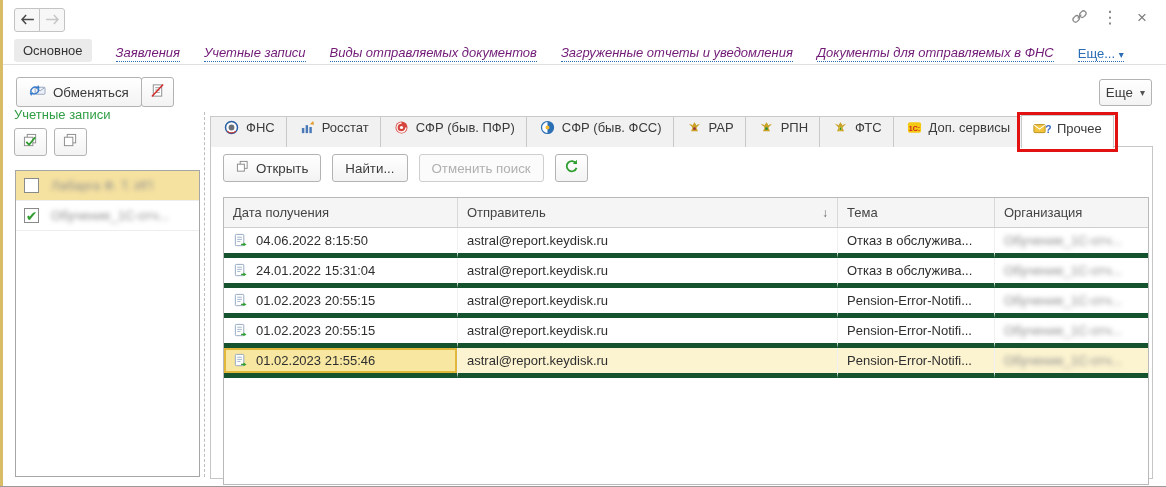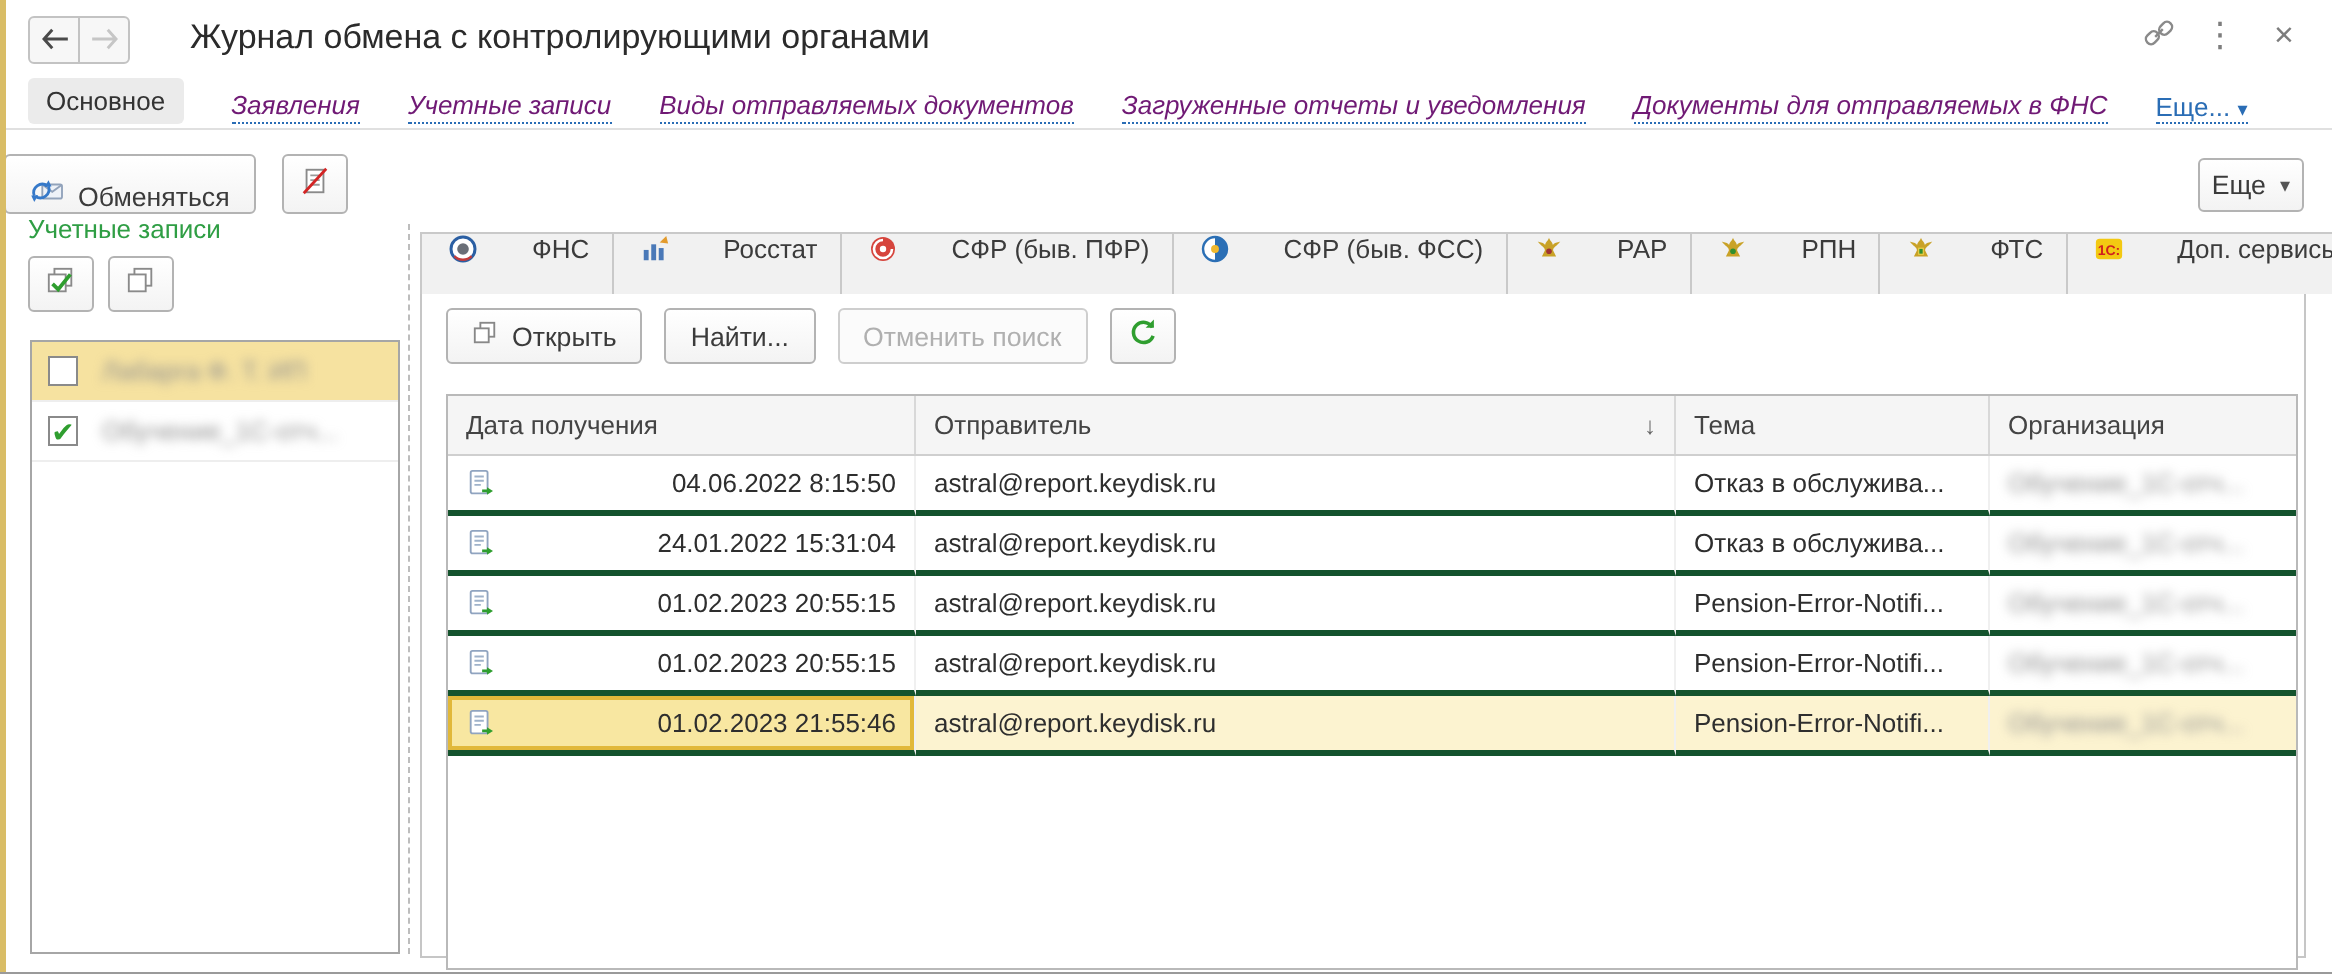--- a/index.html
+++ b/index.html
@@ -22,59 +22,59 @@
   .navrow { position:absolute; left:14px; top:39px; right:14px; display:flex; align-items:flex-end; gap:24px; white-space:nowrap; }
   .nav-active { background:#ebebeb; border-radius:3px; padding:4px 9px; color:#333; }
   .nav-link { color:#701a75; text-decoration:none; border-bottom:1px dotted #2a6db5; padding-bottom:1px; cursor:pointer;font-style:italic; }
   .nav-more { color:#2a6db5; cursor:pointer; border-bottom:1px dotted #2a6db5; }
   .nav-more .arr { font-size:10px; }
   .hsep { position:absolute; left:0; right:0; top:64px; border-top:1px solid #e0e0e0; }
 
   
   .btn { display:inline-flex; align-items:center; gap:7px; background:linear-gradient(#fff,#f3f3f3); border:1px solid #b3b3b3; border-radius:3px; padding:0 12px; height:30px; cursor:pointer; color:#3b3b3b; }
   .btn.icon-only { padding:0 8px; }
-  .exchange-btn { position:absolute; left:2px; top:77px;align-items:flex-end; }
+  .exchange-btn { position:absolute; left:16px; top:77px; }
   .noreport-btn { position:absolute; left:141px; top:77px; height:30px; }
   .more-btn { position:absolute; right:14px; top:79px; height:27px; padding:0 6px; }
   .more-btn .arr { font-size:10px; color:#555; }
 
   
   .accounts-title { position:absolute; left:14px; top:107px; color:#2f9e44; }
   .acct-toolbar { position:absolute; left:14px; top:128px; display:flex; gap:7px; }
   .acct-toolbar .btn { height:28px; padding:0 7px; }
   .accounts-list { position:absolute; left:15px; top:170px; width:185px; height:307px; border:1px solid #a6a6a6; background:#fff; overflow:hidden; }
   .acct-row { display:flex; align-items:center; gap:12px; height:30px; padding:0 8px; border-bottom:1px solid #eee; cursor:pointer; }
   .acct-row.current { background:#f6e2a0; }
   .cb { width:15px; height:15px; border:1px solid #8a8a8a; background:#fff; display:inline-flex; align-items:center; justify-content:center; font-size:14px; color:#2f9e2f; line-height:1; cursor:pointer; flex:0 0 auto; }
   .blurred { filter:blur(2.6px); color:#8f8f8f; }
 
   .splitter { position:absolute; left:204px; top:112px; height:365px; border-left:1px dashed #bdbdbd; cursor:col-resize; }
 
   
   .tabs { position:absolute; left:210px; top:114px; height:33px; display:flex; align-items:flex-end; z-index:2; }
-  .tab { display:flex; align-items:flex-start; gap:25px; height:31px; padding:0 11px; background:#f1f1f1; border:1px solid #c9c9c9; border-bottom:none; margin-left:-1px; cursor:pointer; color:#3b3b3b; white-space:nowrap; position:relative; }
+  .tab { display:flex; align-items:flex-end; gap:5px; height:31px; padding:12px 11px; background:#f1f1f1; border:1px solid #c9c9c9; border-bottom:none; margin-left:-1px; cursor:pointer; color:#3b3b3b; white-space:nowrap; position:relative; }
   .tab:first-child { margin-left:0; }
   .tab.active { background:#fff; height:33px; margin-bottom:-1px; z-index:3; }
   .tab .ticon { display:inline-flex; width:19px; justify-content:center; }
   .hl-box { position:absolute; left:-5px; right:-5px; top:-4px; bottom:-4px; border:3px solid #e31212; pointer-events:none; z-index:6; }
 
   
   .panel-body { position:absolute; left:210px; top:146px; width:943px; height:333px; border:1px solid #c6c6c6; background:#fff; z-index:1; }
   .panel-toolbar { position:absolute; left:12px; top:7px; display:flex; gap:11px; align-items:center; }
   .btn.disabled { color:#b0b0b0; cursor:default; background:#fbfbfb; border-color:#cecece; }
   .refresh-btn { height:28px; padding:0 7px; }
 
   
   .grid { position:absolute; left:12px; top:50px; width:926px; height:288px; border:1px solid #b9b9b9; background:#fff; overflow:hidden; }
   .trow { display:grid; grid-template-columns:234px 380px 157px 153px; height:30px; }
   .thead { background:#f5f5f5; border-bottom:1px solid #cfcfcf; }
   .th { display:flex; align-items:center; padding:0 9px; color:#444; border-right:1px solid #d8d8d8; cursor:pointer; }
   .th:last-child { border-right:none;text-align:center; }
   .th .sort { margin-left:auto; color:#666; font-size:12px; }
-  .td { display:flex; align-items:center; padding:0 9px; border-right:1px solid #f0f0f0; border-bottom:3px solid #14532d; overflow:hidden; white-space:nowrap; color:#2e2e2e;justify-content:space-between; }
+  .td { display:flex; align-items:center; padding:0 9px; border-right:1px solid #f0f0f0; border-bottom:5px solid #14532d; overflow:hidden; white-space:nowrap; color:#2e2e2e; }
   .td:last-child { border-right:none; }
   .td .ricon { margin-right:8px; display:inline-flex; flex:0 0 auto; }
   .trow.selected .td { background:#fcf3d0; }
   .trow.selected .td.focus { background:#f8e7a1; box-shadow:inset 0 0 0 2px #e1b83a; }
 </style>
 </head>
 <body>
 
 <div class="window">
   <div class="left-stripe"></div>
@@ -84,21 +84,20 @@
         <span><svg viewBox="0 0 16 12" width="15" height="11">
             <path d="M6.5 1L2 6l4.5 5M2 6h13" stroke="#4a4a4a" stroke-width="1.6" fill="none"></path>
           </svg></span>
       </div>
     <div class="navbtn">
         <span><svg viewBox="0 0 16 12" width="15" height="11">
             <path d="M9.5 1L14 6l-4.5 5M14 6H1" stroke="#c6c6c6" stroke-width="1.6" fill="none"></path>
           </svg></span>
       </div>
   </div>
-  <div class="page-title">Журнал обмена с контролирующими органами</div>
   <div class="hdr-icons">
     <span><svg viewBox="0 0 18 18" width="17" height="17" fill="none" stroke="#8a8a8a" stroke-width="1.3">
           <path d="M7 11l4-4"></path>
           <rect x="1.8" y="8.8" width="7.4" height="5.4" rx="2.7" transform="rotate(-45 5.5 11.5)"></rect>
           <rect x="8.8" y="3.8" width="7.4" height="5.4" rx="2.7" transform="rotate(-45 12.5 6.5)"></rect>
         </svg></span>
     <span class="glyph">⋮</span>
     <span class="glyph">×</span>
   </div>
 

